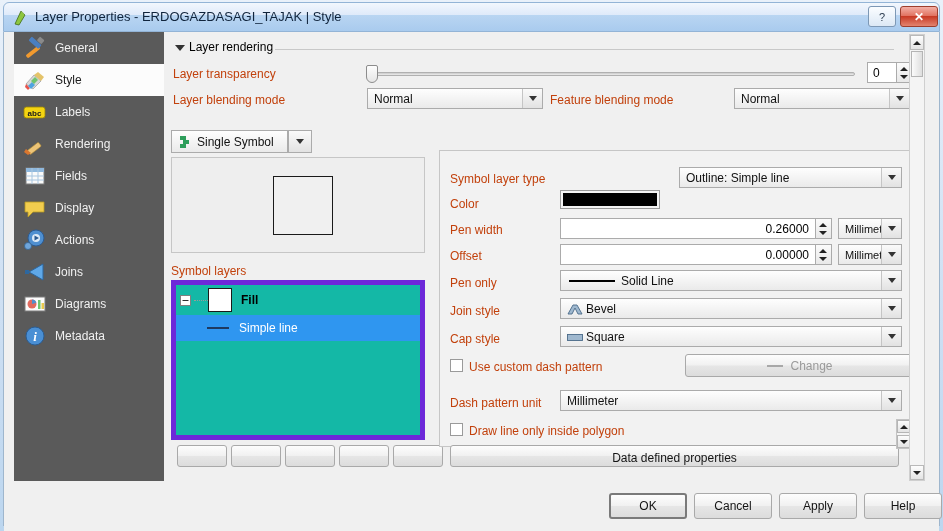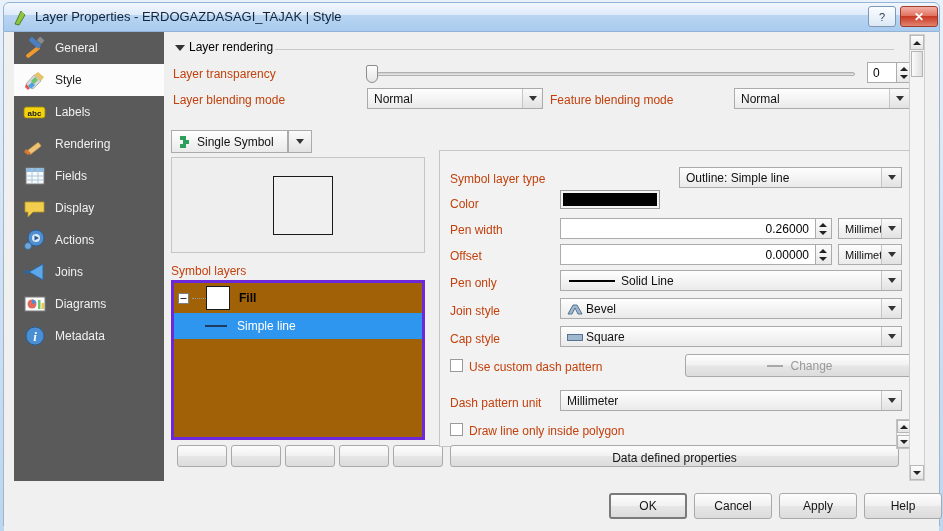--- a/index.html
+++ b/index.html
@@ -141,21 +141,21 @@
   .btn.default{border:2px solid #7a7a7a;}
   .btn.disabled{color:#9a9a9a;}
   .chk{
     position:absolute;width:13px;height:13px;background:#fff;
     border:1px solid #9a9a9a;box-sizing:border-box;
   }
   .panel{
     position:absolute;background:#f0f0f0;border:1px solid #c6c6c6;box-sizing:border-box;
   }
   .listbox{
-    position:absolute;background:#a16207;border:3px solid #6d28d9;box-sizing:border-box;
+    position:absolute;background:#14b8a6;border:5px solid #6d28d9;box-sizing:border-box;
     overflow:hidden;
   }
   .tree-row{position:relative;height:24px;display:flex;align-items:center;font-size:12px;}
   .tree-row.sel{background:#2f96f0;color:#fff;}
   .preview-box{
     position:absolute;border:1px solid #1a1a1a;background:#f0f0f0;box-sizing:border-box;
   }
   .bottombar{
     position:absolute;left:0;top:449px;width:935px;height:43px;background:#f0f0f0;
   }

